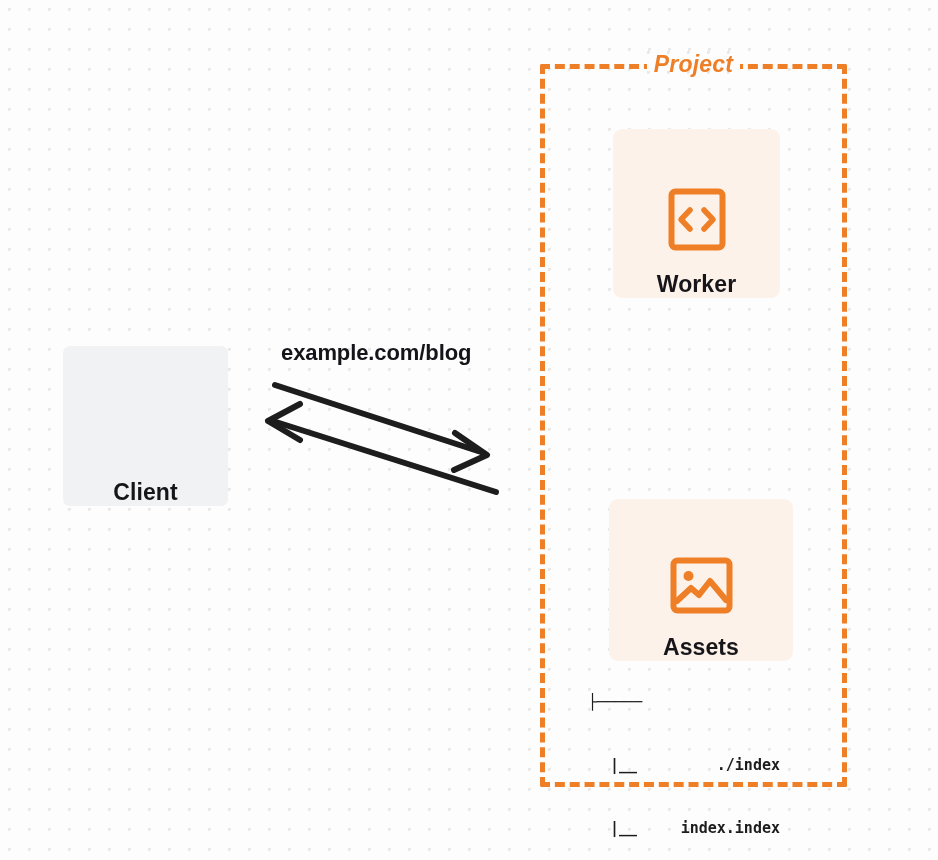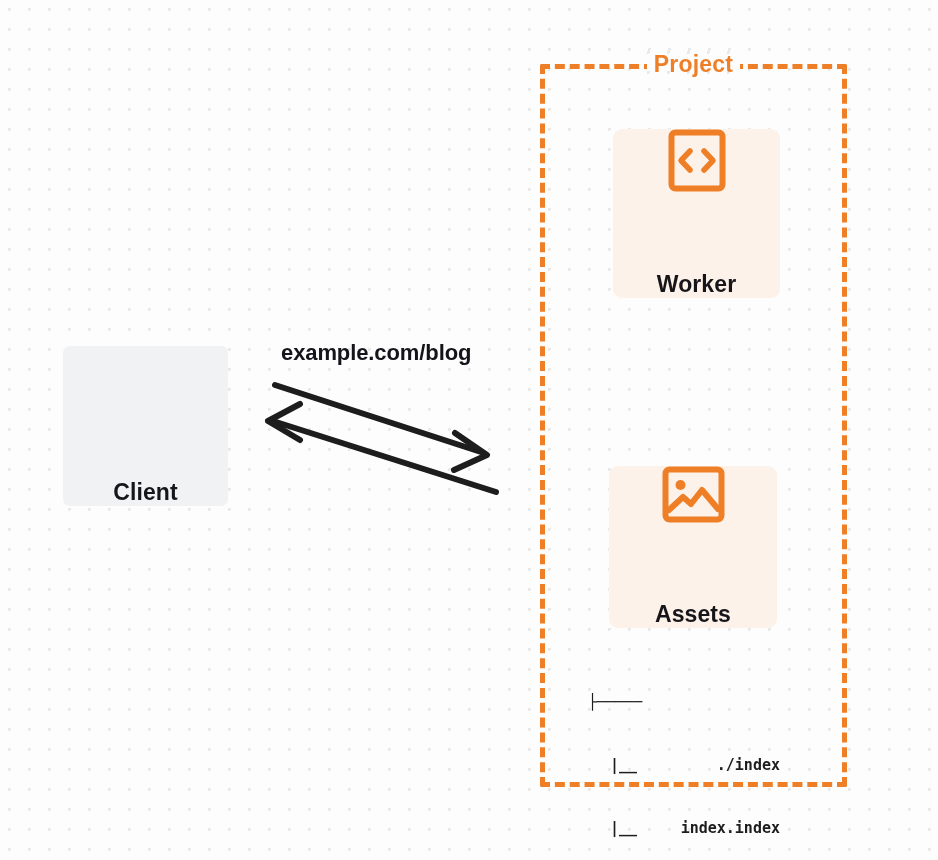--- a/index.html
+++ b/index.html
@@ -88,42 +88,43 @@
     font-weight: bold;
     color: #ef7f27;
     letter-spacing: 0.2px;
   }
   .project-title span {
     background: #fdfdfd;
     padding: 0 7px;
     background-image:
       radial-gradient(circle at 1px 1px, #e9e9e9 1.6px, rgba(0,0,0,0) 1.7px);
     background-size: 20px 20px;
+    font-style: italic;
   }
 
   
   .service-card {
     position: absolute;
     background: #fdf2e9;
     border-radius: 9px;
     display: flex;
     flex-direction: column;
     align-items: center;
-    justify-content: space-between;
+    justify-content: flex-end;
   }
   .card-worker {
     left: 613px;
     top: 129px;
     width: 167px;
     height: 169px;
   }
   .card-assets {
     left: 609px;
-    top: 466px;
-    width: 168px;
+    top: 499px;
+    width: 184px;
     height: 162px;
   }
   .card-icon {
     display: block;
     margin-bottom: 16px;
   }
   .card-label {
     font-size: 23px;
     font-weight: bold;
     color: #16161a;

